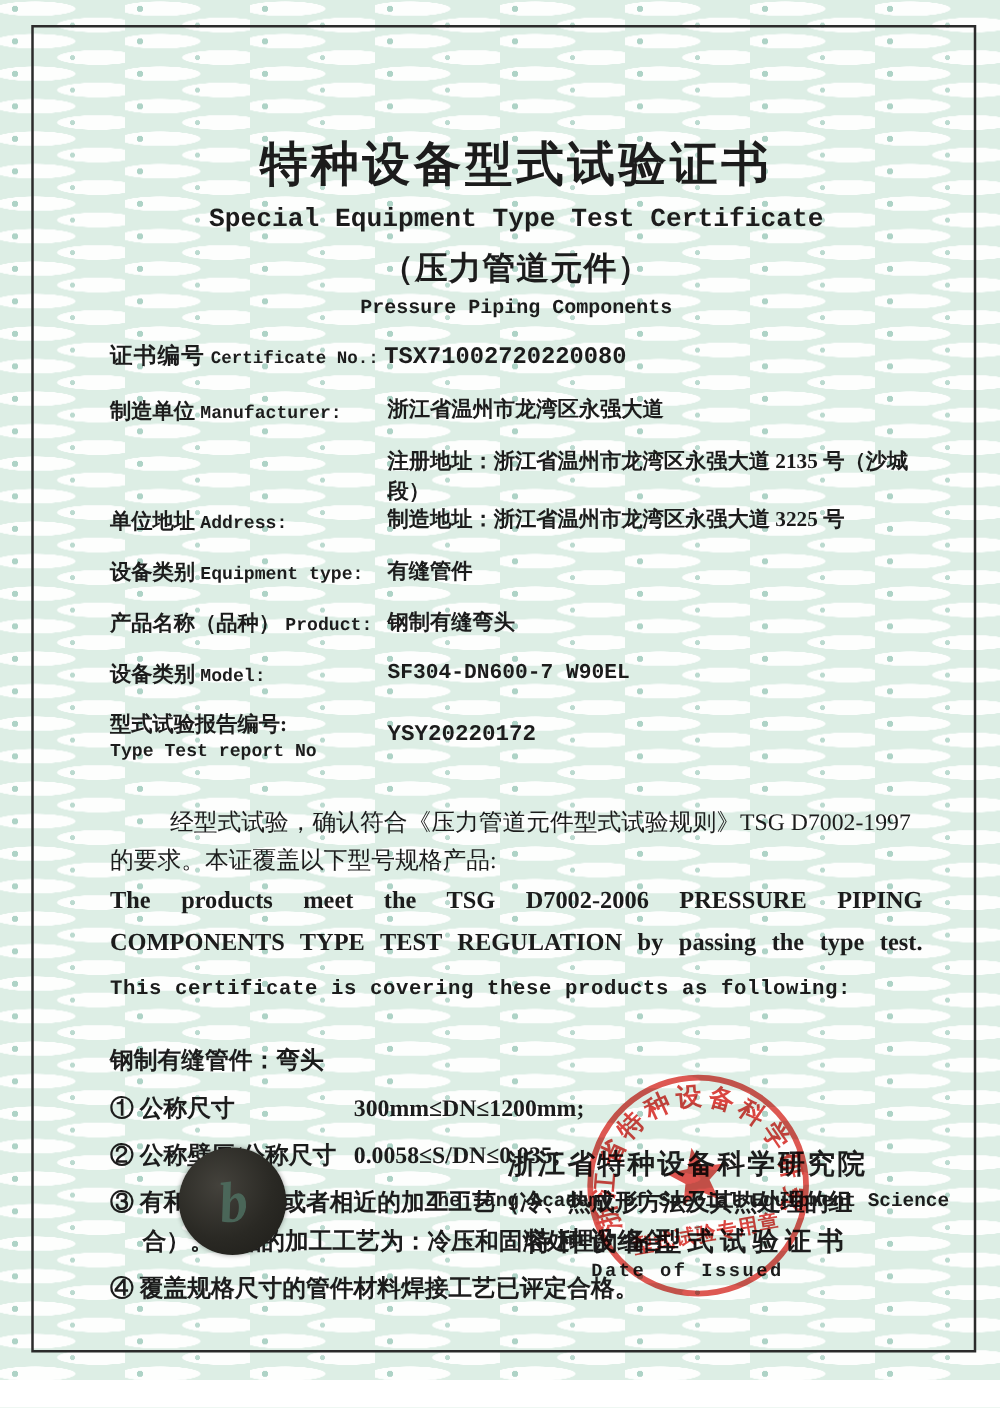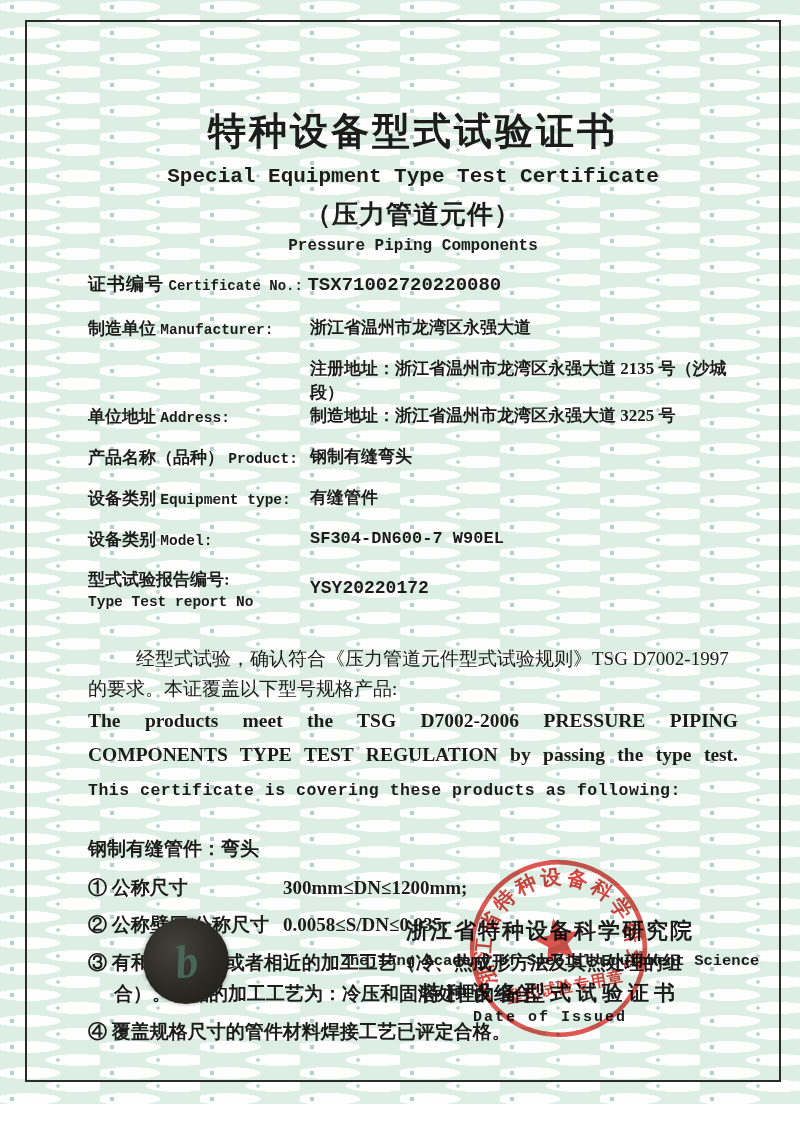--- a/index.html
+++ b/index.html
@@ -135,32 +135,32 @@
           <span class="en mono">Address:</span>
         </div>
         <div class="row-value">
           <div>注册地址：浙江省温州市龙湾区永强大道 2135 号（沙城段）</div>
           <div>制造地址：浙江省温州市龙湾区永强大道 3225 号</div>
         </div>
       </div>
 
       <div class="row">
         <div class="row-label">
+          <span class="cn">设备类别</span>
+          <span class="en mono">Equipment type:</span>
+        </div>
+        <div class="row-value">有缝管件</div>
+      </div>
+
+      <div class="row">
+        <div class="row-label">
           <span class="cn">产品名称（品种）</span>
           <span class="en mono">Product:</span>
         </div>
         <div class="row-value">钢制有缝弯头</div>
-      </div>
-
-      <div class="row">
-        <div class="row-label">
-          <span class="cn">设备类别</span>
-          <span class="en mono">Equipment type:</span>
-        </div>
-        <div class="row-value">有缝管件</div>
       </div>
 
       <div class="row">
         <div class="row-label">
           <span class="cn">设备类别</span>
           <span class="en mono">Model:</span>
         </div>
         <div class="row-value mono">SF304-DN600-7 W90EL</div>
       </div>
 

